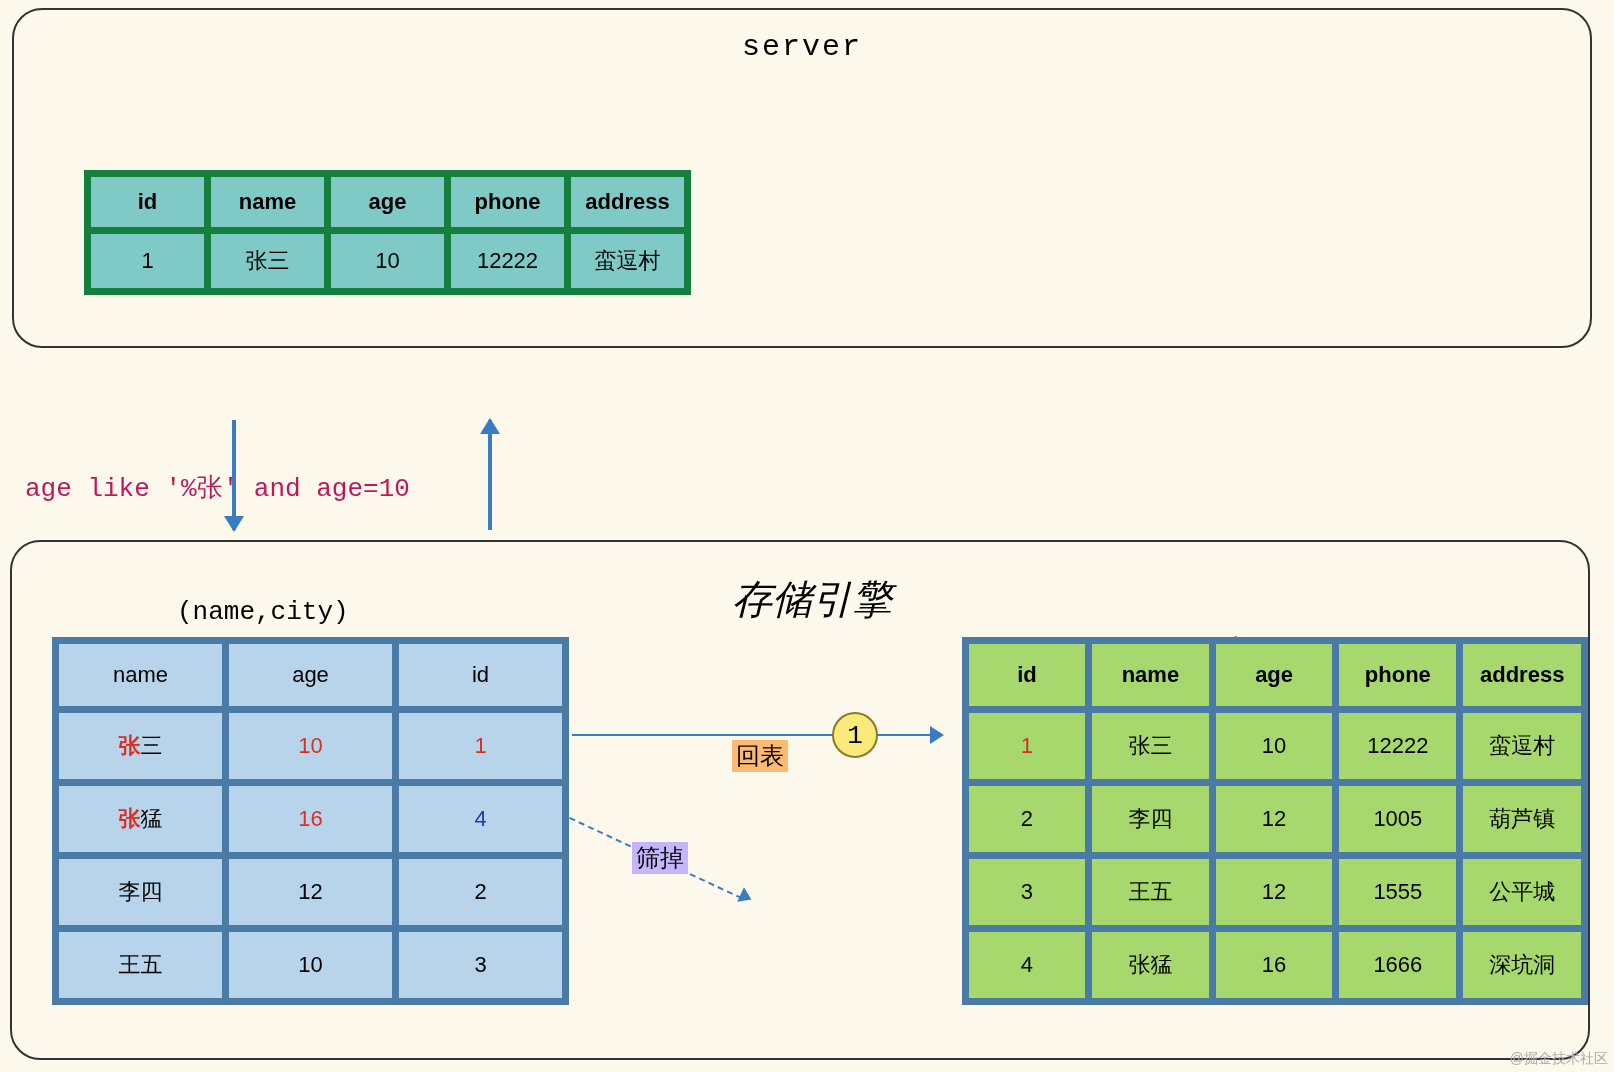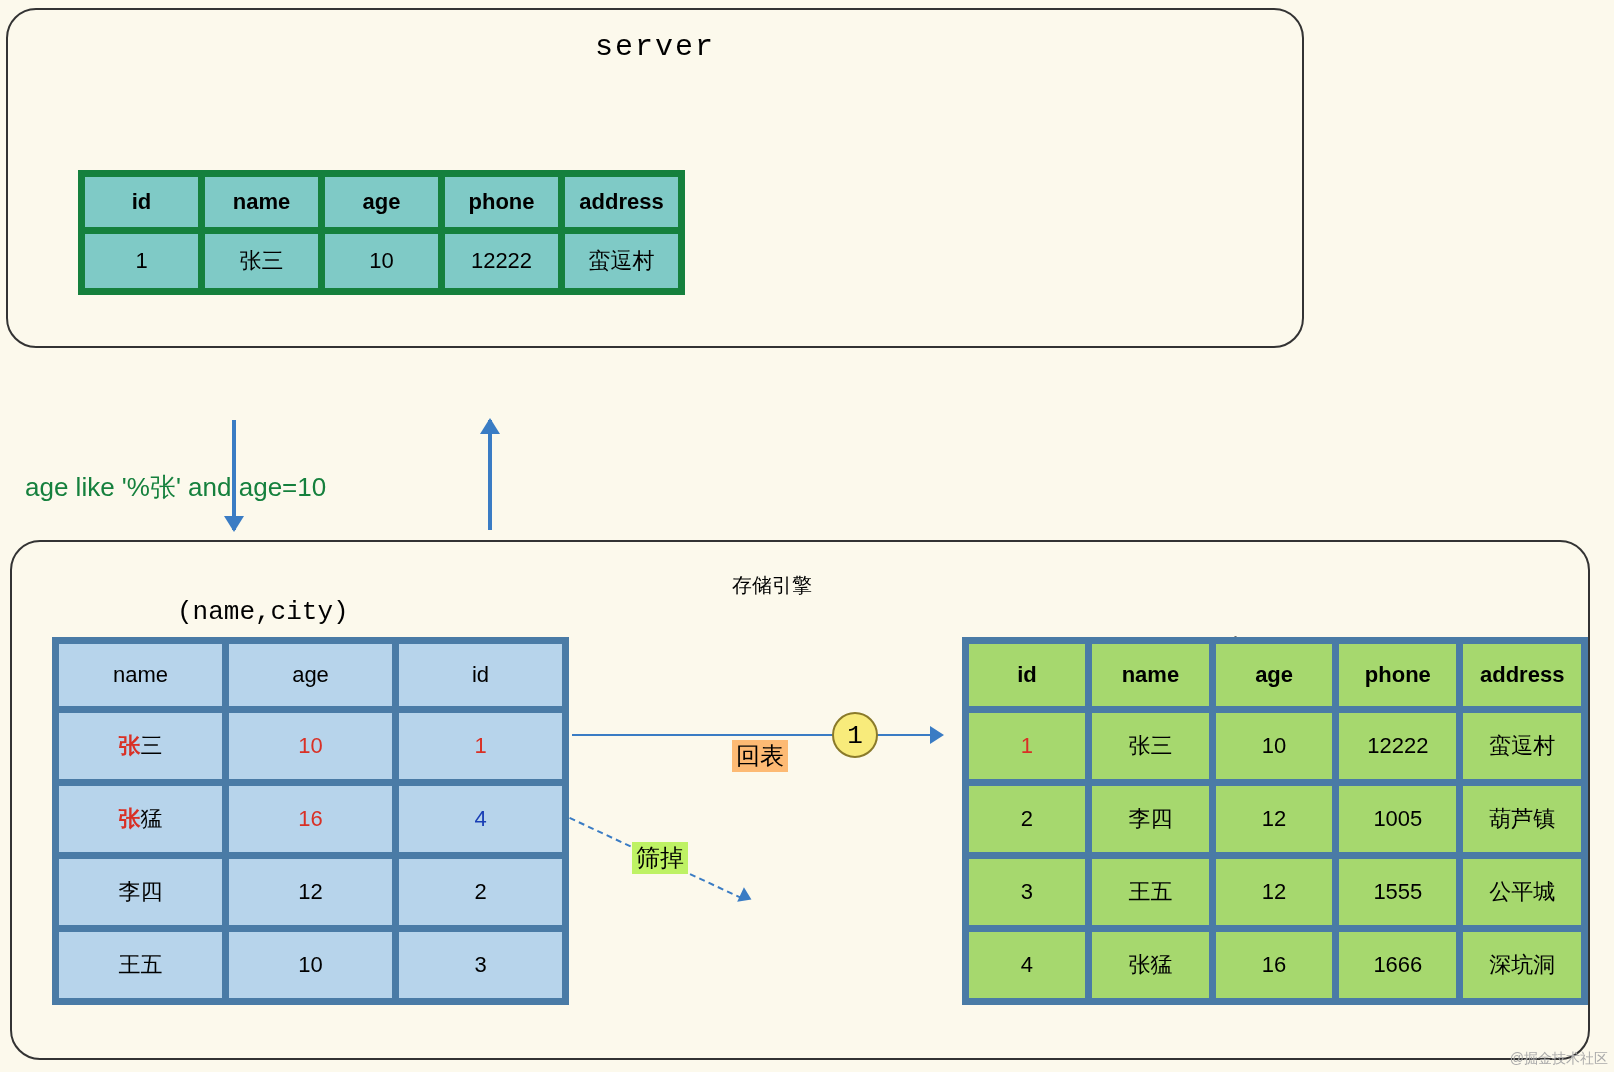--- a/index.html
+++ b/index.html
@@ -12,23 +12,23 @@
     height: 1072px;
     position: relative;
   }
   .panel {
     position: absolute;
     border: 2px solid #333;
     border-radius: 30px;
     background: #fcf9ec;
   }
   .panel-server {
-    left: 6px;
+    left: 12px;
     top: 8px;
-    width: 1298px;
+    width: 1580px;
     height: 340px;
   }
   .panel-storage {
     left: 10px;
     top: 540px;
     width: 1580px;
     height: 520px;
   }
   .panel-title {
     text-align: center;
@@ -81,30 +81,31 @@
   .cluster-caption {
     position: absolute;
     left: 1150px; top: 55px;
     font-family: Liberation Serif, serif;
     font-size: 26px;
     margin-top: 35px;
   }
   .storage-title {
     position: absolute;
     left: 720px; top: 30px;
-    font-size: 20px;
+    font-size: 40px;
     font-family: "SimSun", serif;
+    font-style: italic;
   }
 
   .sql-text {
     position: absolute;
     left: 25px; top: 470px;
-    font-family: Liberation Sans, sans-serif;
+    font-family: Liberation Mono, monospace;
     font-size: 26px;
-    color: #15803d;
+    color: #be185d;
   }
 
   .arrow-down {
     position: absolute;
     left: 232px; top: 420px;
     width: 4px; height: 110px;
     background: #3a7cc4;
   }
   .arrow-down::after {
     content: '';
@@ -184,21 +185,21 @@
     right: 8px; top: 72px;
     border-top: 8px solid transparent;
     border-bottom: 8px solid transparent;
     border-left: 12px solid #3a7cc4;
     transform: rotate(25deg);
   }
   .filter-label {
     position: absolute;
     left: 620px; top: 300px;
     font-size: 24px;
-    background: #bef264;
+    background: #c4b5fd;
     padding: 0 4px;
   }
 
   .red { color: #d93025; font-weight: bold; }
   .blue { color: #1a3fb5; }
 
   .watermark {
     position: absolute;
     right: 6px; bottom: 4px;
     font-size: 14px;

